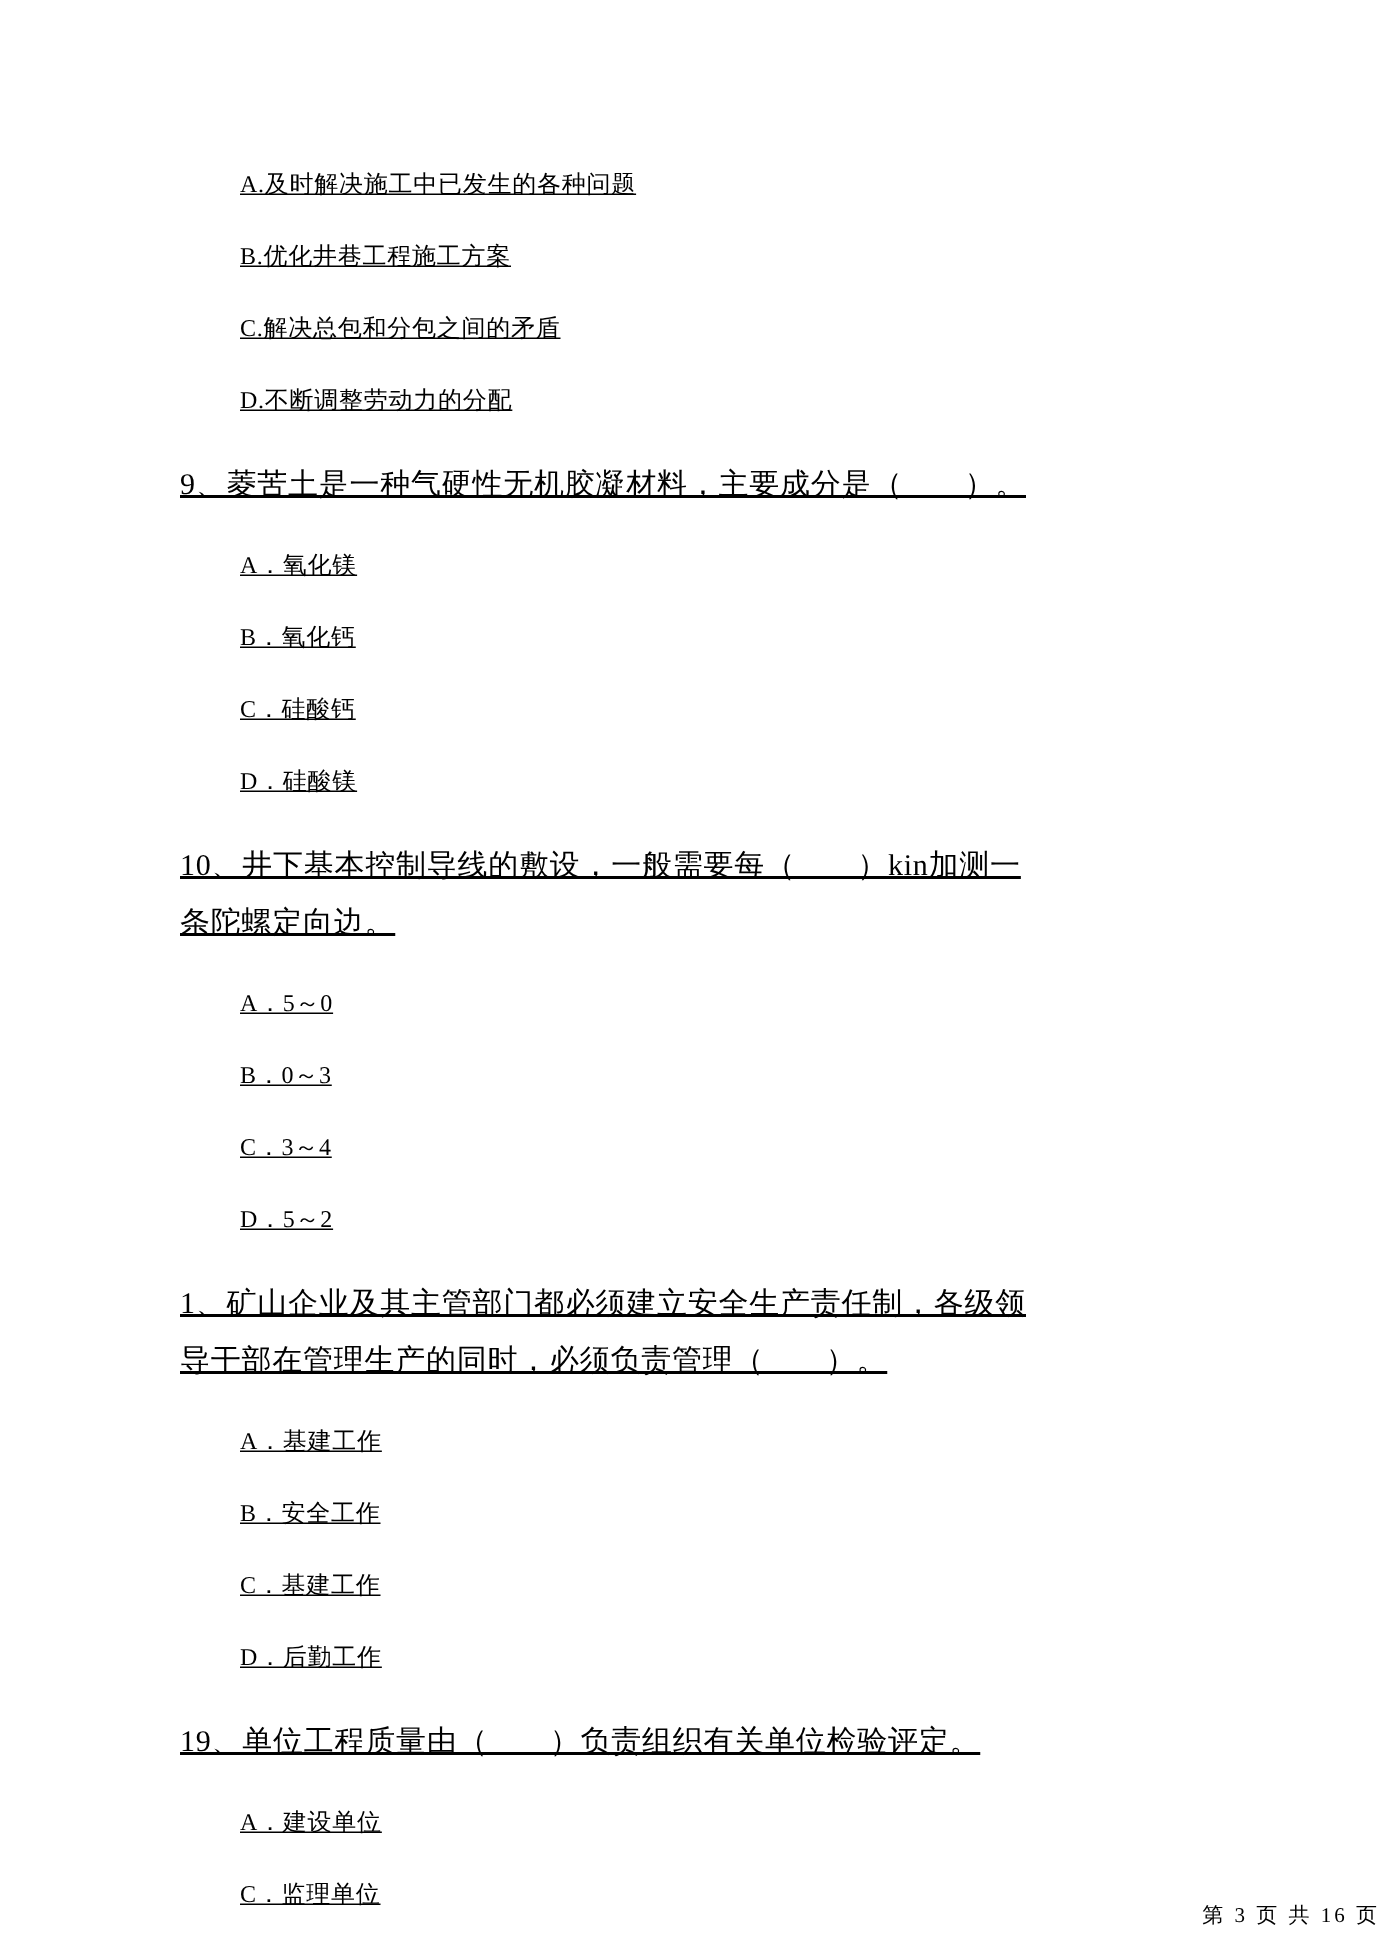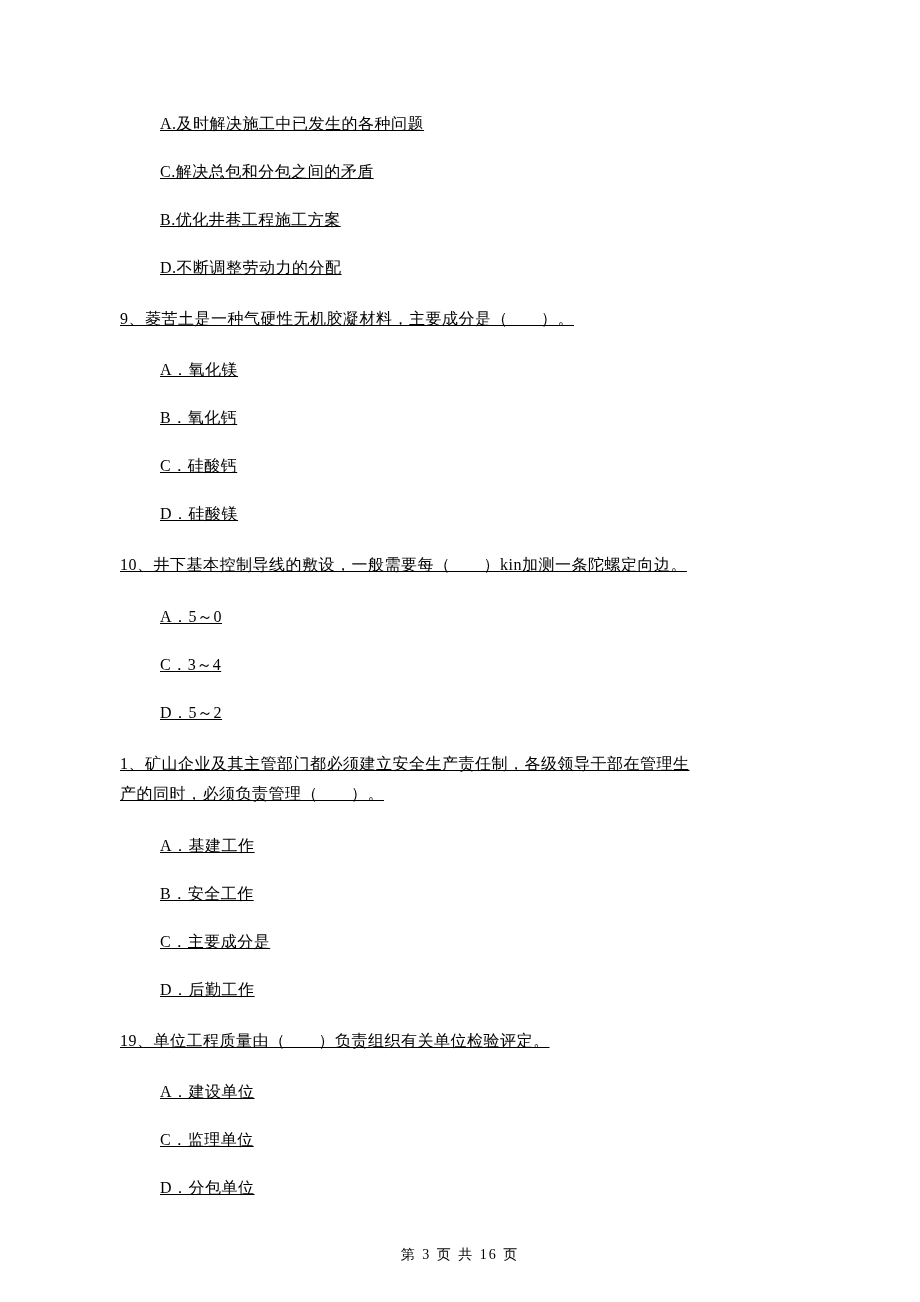--- a/index.html
+++ b/index.html
@@ -19,59 +19,60 @@
     text-decoration: underline;
   }
   .option {
     margin: 0 0 24px 40px;
     font-size: 16px;
     line-height: 1.5;
     letter-spacing: 0.5px;
   }
   .question {
     margin: 0 0 24px 0;
-    font-size: 16px;
+    font-size: 20px;
     line-height: 1.9;
     letter-spacing: 0.5px;
   }
   .footer {
     position: absolute;
     bottom: 38px;
     left: 0;
     width: 920px;
-    text-align: center;
+    text-align: right;
     font-size: 14px;
     letter-spacing: 2px;
   }
 </style>
 </head>
 <body>
 
 <div class="page">
 
   <p class="option">A.及时解决施工中已发生的各种问题</p>
+  <p class="option">B.优化井巷工程施工方案</p>
   <p class="option">C.解决总包和分包之间的矛盾</p>
-  <p class="option">B.优化井巷工程施工方案</p>
   <p class="option">D.不断调整劳动力的分配</p>
 
   <p class="question">9、菱苦土是一种气硬性无机胶凝材料，主要成分是（　　）。</p>
   <p class="option">A．氧化镁</p>
   <p class="option">B．氧化钙</p>
   <p class="option">C．硅酸钙</p>
   <p class="option">D．硅酸镁</p>
 
   <p class="question">10、井下基本控制导线的敷设，一般需要每（　　）kin加测一条陀螺定向边。</p>
   <p class="option">A．5～0</p>
+  <p class="option">B．0～3</p>
   <p class="option">C．3～4</p>
   <p class="option">D．5～2</p>
 
   <p class="question">1、矿山企业及其主管部门都必须建立安全生产责任制，各级领导干部在管理生产的同时，必须负责管理（　　）。</p>
   <p class="option">A．基建工作</p>
   <p class="option">B．安全工作</p>
-  <p class="option">C．主要成分是</p>
+  <p class="option">C．基建工作</p>
   <p class="option">D．后勤工作</p>
 
   <p class="question">19、单位工程质量由（　　）负责组织有关单位检验评定。</p>
   <p class="option">A．建设单位</p>
   <p class="option">C．监理单位</p>
   <p class="option">D．分包单位</p>
 
   <div class="footer">第 3 页 共 16 页</div>
 </div>
 

